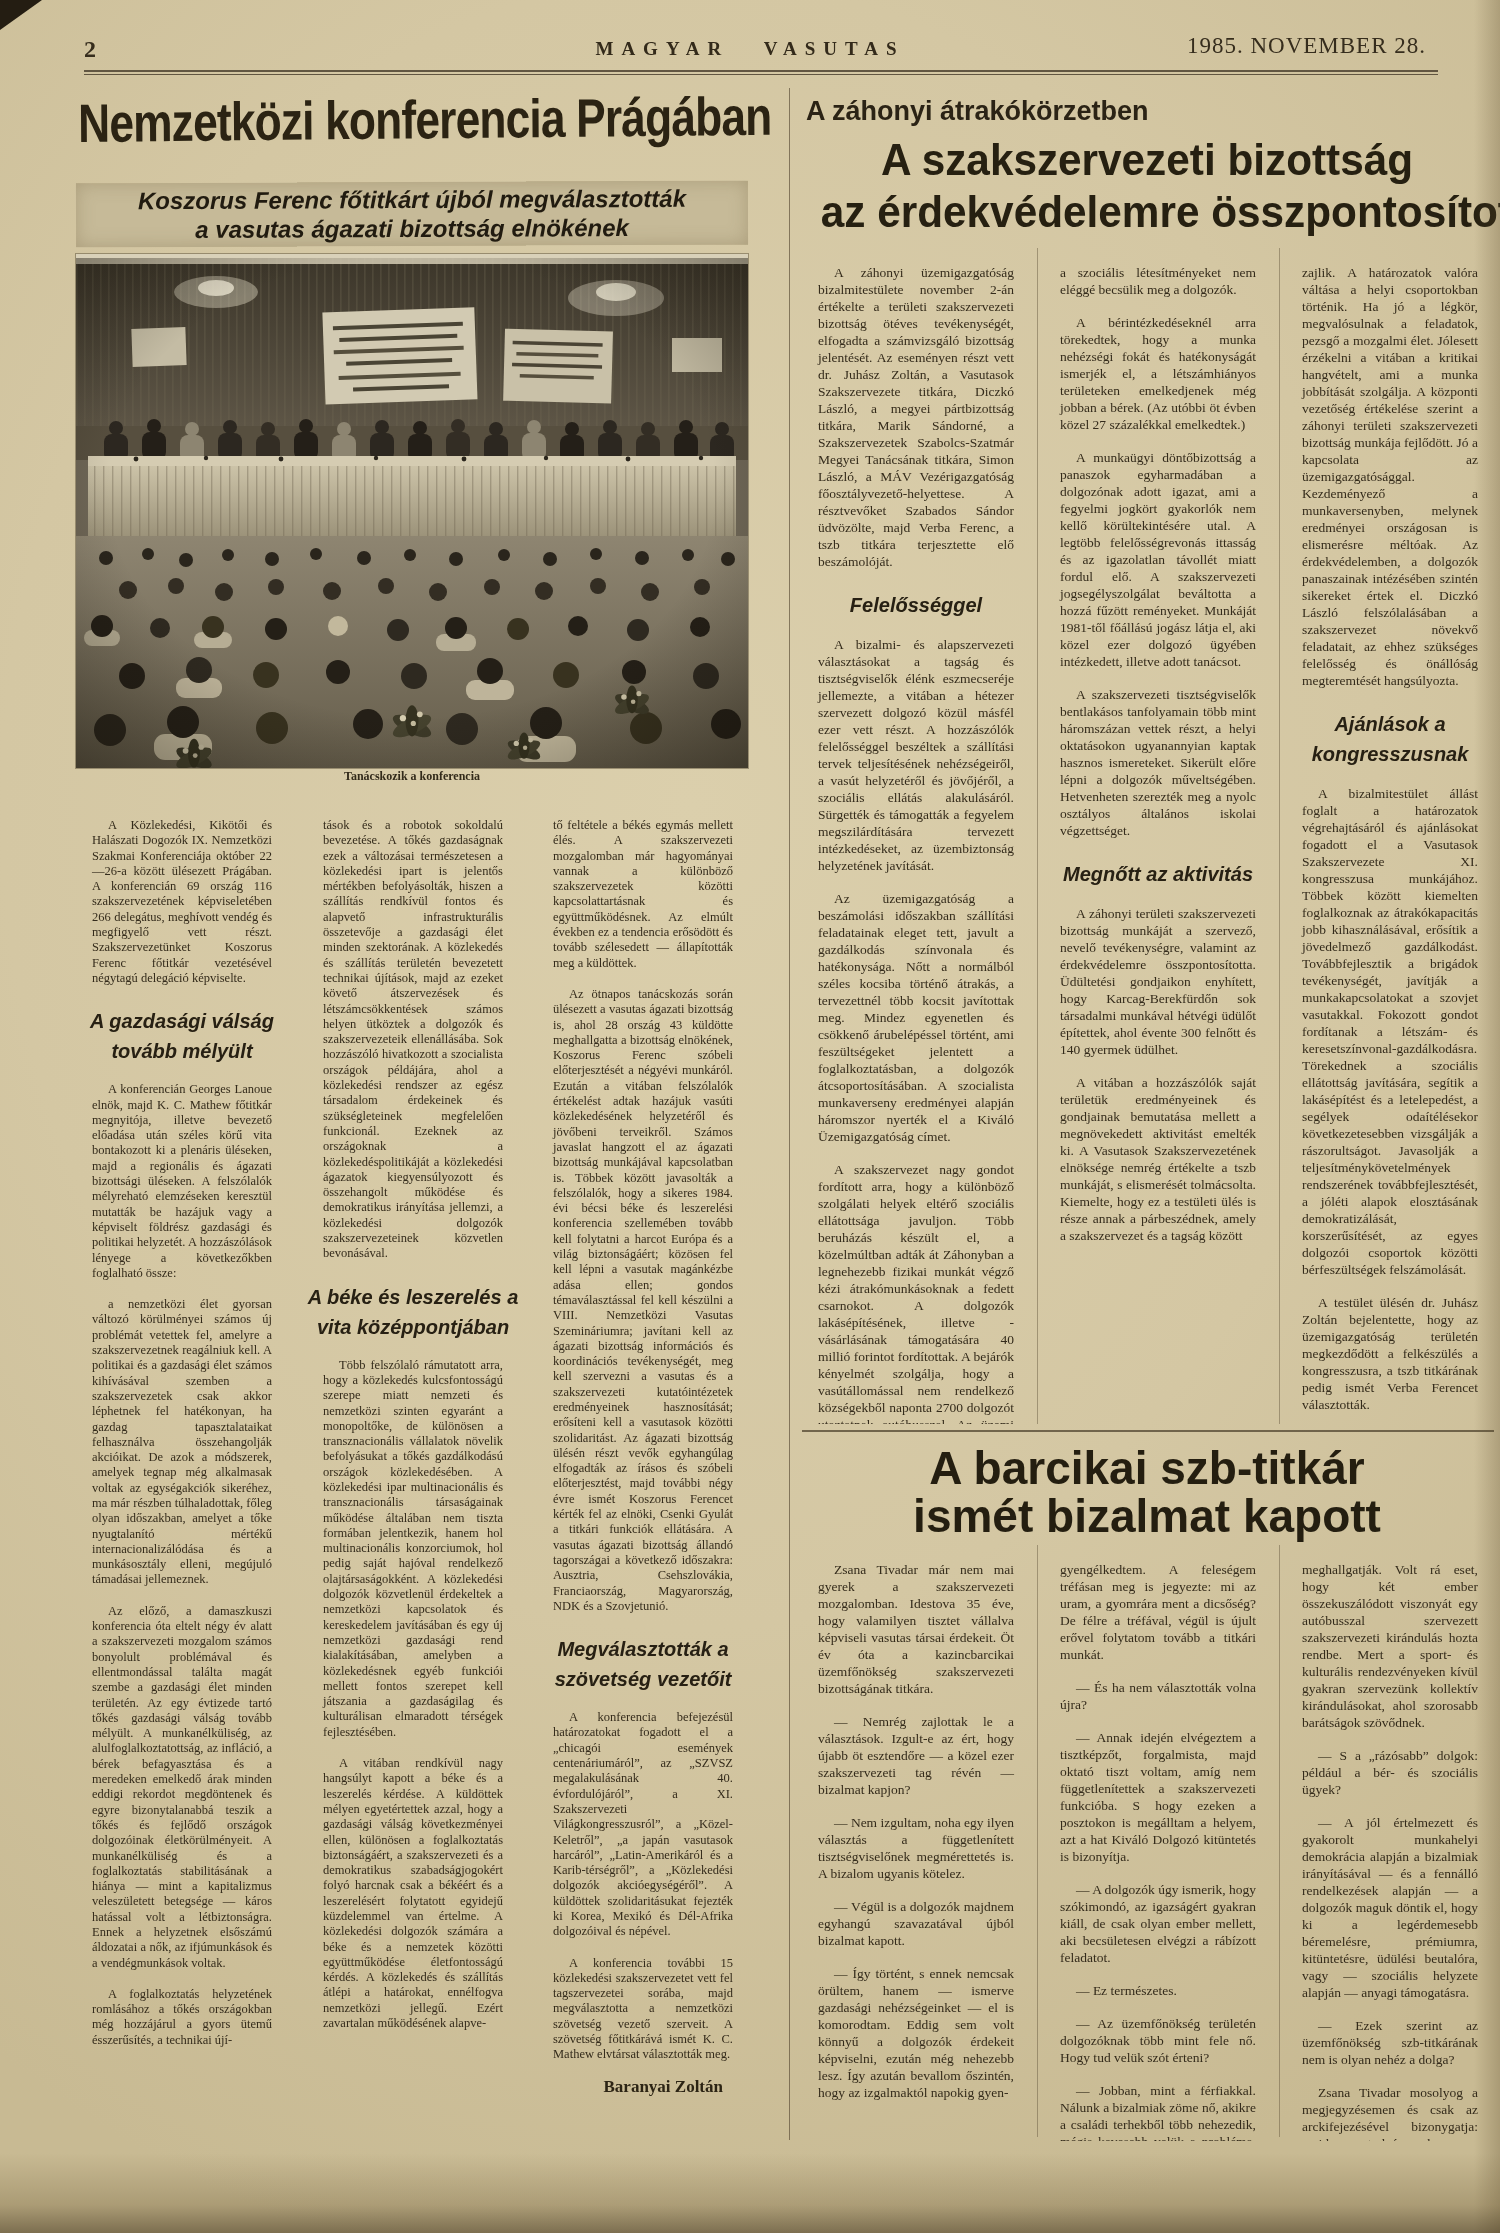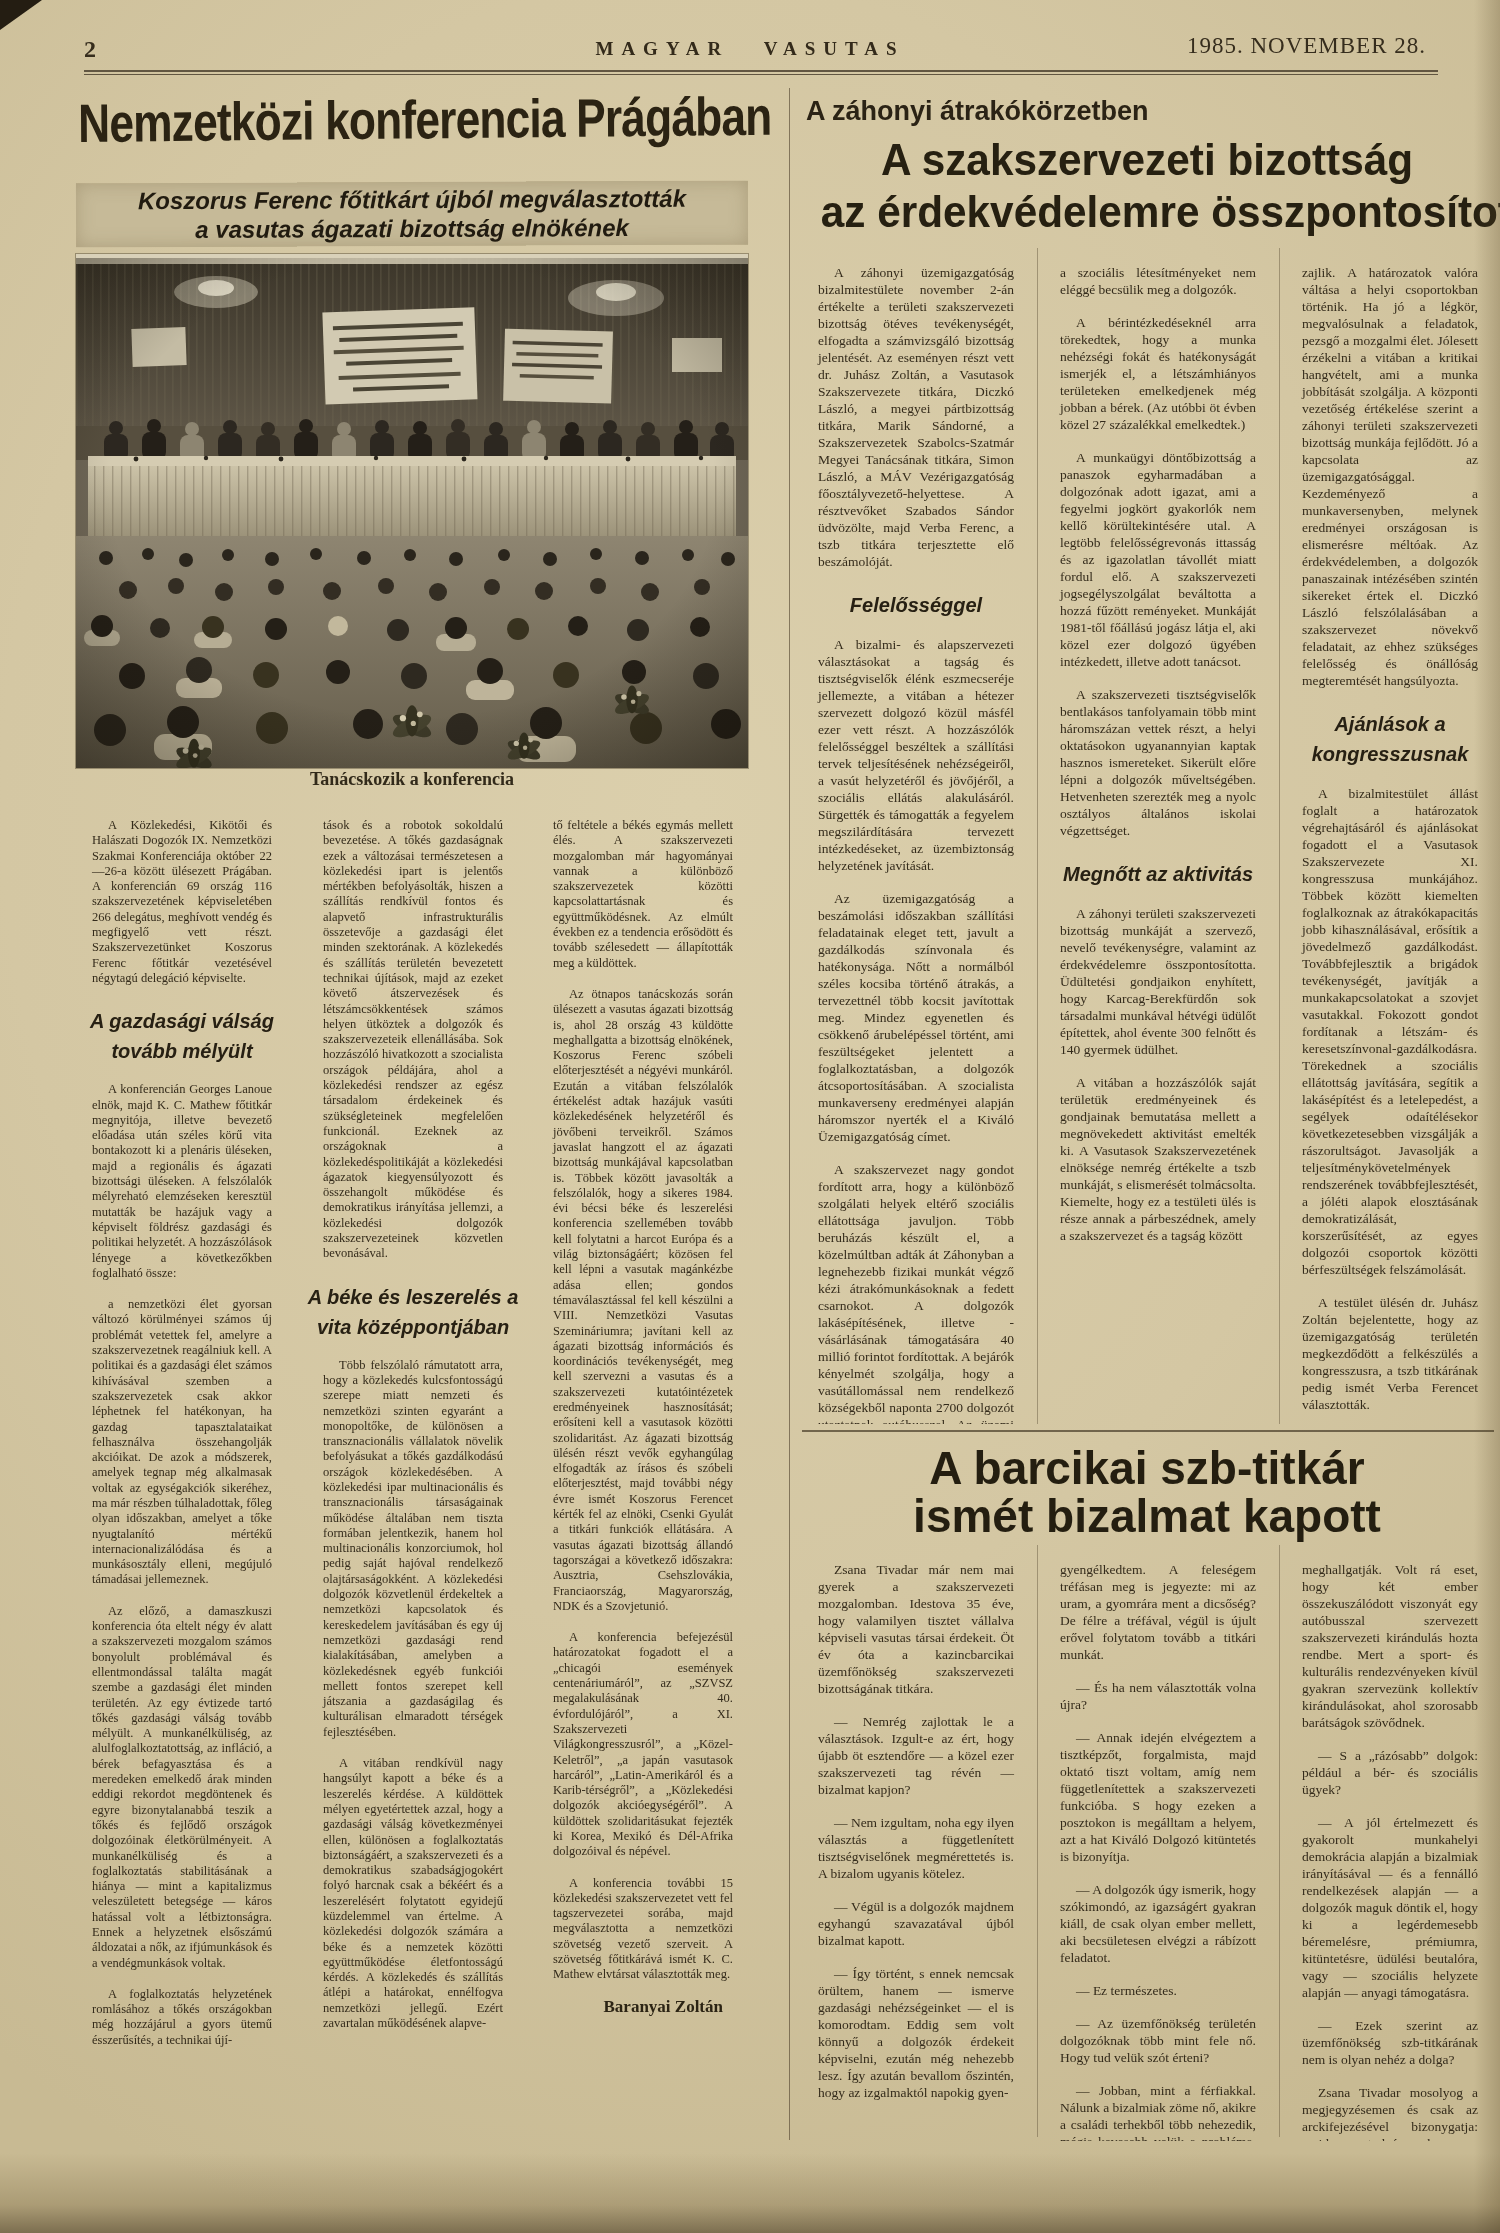--- a/index.html
+++ b/index.html
@@ -47,21 +47,21 @@
     font-size:45px;white-space:nowrap;transform:scaleX(.94);transform-origin:center;}
   .rh1{top:134px;} .rh2{top:186px;}
   .bottom-head{position:absolute;left:800px;width:694px;text-align:center;
     font-family:"Liberation Sans","DejaVu Sans",sans-serif;font-weight:700;color:#241e10;
     font-size:46px;white-space:nowrap;}
   .bh1{top:1441px;} .bh2{top:1489px;}
   
   .photo{position:absolute;left:76px;top:254px;width:672px;height:510px;
     border-top:4px solid #d9d1b9;box-shadow:0 0 0 1px rgba(60,50,30,.4);}
   .caption{position:absolute;left:76px;top:769px;width:672px;text-align:center;
-    font-weight:700;font-size:18px;color:#322a1a;}
+    font-weight:700;font-size:12px;color:#322a1a;}
   
   .col{position:absolute;text-align:justify;color:#342b1b;overflow:hidden;}
   .col p{margin:16px;text-indent:16px;}
   .col p.cont{text-indent:0;}
   .left-col{width:212px;top:802px;height:1338px;font-size:12.5px;line-height:15.3px;}
   .lc1{left:76px;} .lc2{left:307px;} .lc3{left:537px;}
   .right-col{top:248px;height:1176px;font-size:13.5px;line-height:17px;}
   .rc1{left:802px;width:228px;} .rc2{left:1044px;width:228px;} .rc3{left:1286px;width:208px;}
   .bot-col{top:1545px;height:596px;font-size:13.5px;line-height:17px;}
   .bc1{left:802px;width:228px;} .bc2{left:1044px;width:228px;} .bc3{left:1286px;width:208px;}
@@ -286,20 +286,21 @@
   </div>
   <div class="col left-col lc2">
     <p class="cont">tások és a robotok sokoldalú bevezetése. A tőkés gazdaságnak ezek a változásai természetesen a közlekedési ipart is jelentős mértékben befolyásolták, hiszen a szállítás rendkívül fontos és alapvető infrastrukturális összetevője a gazdasági élet minden szektorának. A közlekedés és szállítás területén bevezetett technikai újítások, majd az ezeket követő átszervezések és létszámcsökkentések számos helyen ütköztek a dolgozók és szakszervezeteik ellenállásába. Sok hozzászóló hivatkozott a szocialista országok példájára, ahol a közlekedési rendszer az egész társadalom érdekeinek és szükségleteinek megfelelően funkcionál. Ezeknek az országoknak a közlekedéspolitikáját a közlekedési ágazatok kiegyensúlyozott és összehangolt működése és demokratikus irányítása jellemzi, a közlekedési dolgozók szakszervezeteinek közvetlen bevonásával.</p>
     <p class="subhead">A béke és leszerelés a vita középpontjában</p>
     <p>Több felszólaló rámutatott arra, hogy a közlekedés kulcsfontosságú szerepe miatt nemzeti és nemzetközi szinten egyaránt a monopoltőke, de különösen a transznacionális vállalatok növelik befolyásukat a tőkés gazdálkodású országok közlekedésében. A közlekedési ipar multinacionális és transznacionális társaságainak működése általában nem tiszta formában jelentkezik, hanem hol multinacionális konzorciumok, hol pedig saját hajóval rendelkező olajtársaságokként. A közlekedési dolgozók közvetlenül érdekeltek a nemzetközi kapcsolatok és kereskedelem javításában és egy új nemzetközi gazdasági rend kialakításában, amelyben a közlekedésnek egyéb funkciói mellett fontos szerepet kell játszania a gazdaságilag és kulturálisan elmaradott térségek fejlesztésében.</p>
     <p>A vitában rendkívül nagy hangsúlyt kapott a béke és a leszerelés kérdése. A küldöttek mélyen egyetértettek azzal, hogy a gazdasági válság következményei ellen, különösen a foglalkoztatás biztonságáért, a szakszervezeti és a demokratikus szabadságjogokért folyó harcnak csak a békéért és a leszerelésért folytatott egyidejű küzdelemmel van értelme. A közlekedési dolgozók számára a béke és a nemzetek közötti együttműködése életfontosságú kérdés. A közlekedés és szállítás átlépi a határokat, ennélfogva nemzetközi jellegű. Ezért zavartalan működésének alapve-</p>
   </div>
   <div class="col left-col lc3">
     <p class="cont">tő feltétele a békés egymás mellett élés. A szakszervezeti mozgalomban már hagyományai vannak a különböző szakszervezetek közötti kapcsolattartásnak és együttműködésnek. Az elmúlt években ez a tendencia erősödött és tovább szélesedett — állapították meg a küldöttek.</p>
     <p>Az ötnapos tanácskozás során ülésezett a vasutas ágazati bizottság is, ahol 28 ország 43 küldötte meghallgatta a bizottság elnökének, Koszorus Ferenc szóbeli előterjesztését a négyévi munkáról. Ezután a vitában felszólalók értékelést adtak hazájuk vasúti közlekedésének helyzetéről és jövőbeni terveikről. Számos javaslat hangzott el az ágazati bizottság munkájával kapcsolatban is. Többek között javasolták a felszólalók, hogy a sikeres 1984. évi bécsi béke és leszerelési konferencia szellemében tovább kell folytatni a harcot Európa és a világ biztonságáért; közösen fel kell lépni a vasutak magánkézbe adása ellen; gondos témaválasztással fel kell készülni a VIII. Nemzetközi Vasutas Szemináriumra; javítani kell az ágazati bizottság információs és koordinációs tevékenységét, meg kell szervezni a vasutas és a szakszervezeti kutatóintézetek eredményeinek hasznosítását; erősíteni kell a vasutasok közötti szolidaritást. Az ágazati bizottság ülésén részt vevők egyhangúlag elfogadták az írásos és szóbeli előterjesztést, majd további négy évre ismét Koszorus Ferencet kérték fel az elnöki, Csenki Gyulát a titkári funkciók ellátására. A vasutas ágazati bizottság állandó tagországai a következő időszakra: Ausztria, Csehszlovákia, Franciaország, Magyarország, NDK és a Szovjetunió.</p>
+    <p class="subhead">Megválasztották a szövetség vezetőit</p>
     <p>A konferencia befejezésül határozatokat fogadott el a „chicagói események centenáriumáról”, az „SZVSZ megalakulásának 40. évfordulójáról”, a XI. Szakszervezeti Világkongresszusról”, a „Közel-Keletről”, „a japán vasutasok harcáról”, „Latin-Amerikáról és a Karib-térségről”, a „Közlekedési dolgozók akcióegységéről”. A küldöttek szolidaritásukat fejezték ki Korea, Mexikó és Dél-Afrika dolgozóival és népével.</p>
     <p>A konferencia további 15 közlekedési szakszervezetet vett fel tagszervezetei sorába, majd megválasztotta a nemzetközi szövetség vezető szerveit. A szövetség főtitkárává ismét K. C. Mathew elvtársat választották meg.</p>
     <p class="byline">Baranyai Zoltán</p>
   </div>
 
   <div class="kicker">A záhonyi átrakókörzetben</div>
   <div class="right-head rh1">A szakszervezeti bizottság</div>
   <div class="right-head rh2">az érdekvédelemre összpontosított</div>
 
   <div class="col right-col rc1">

